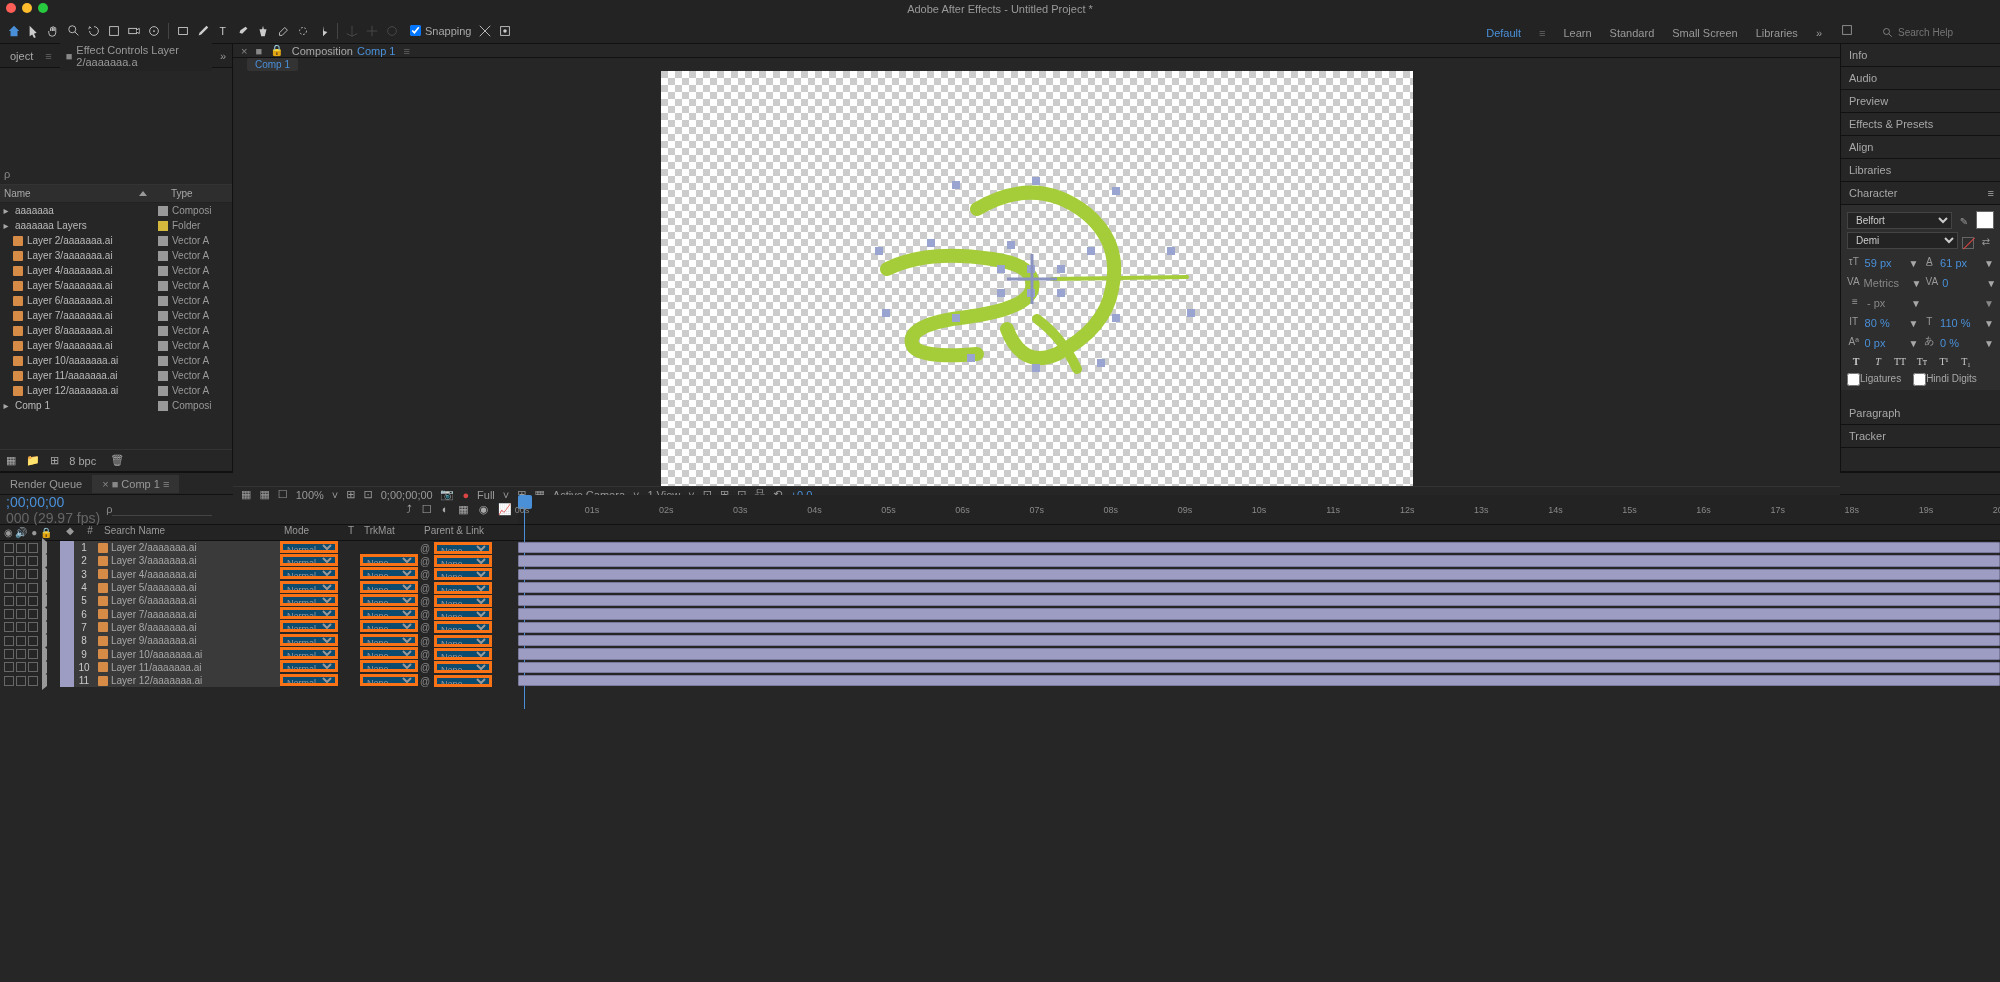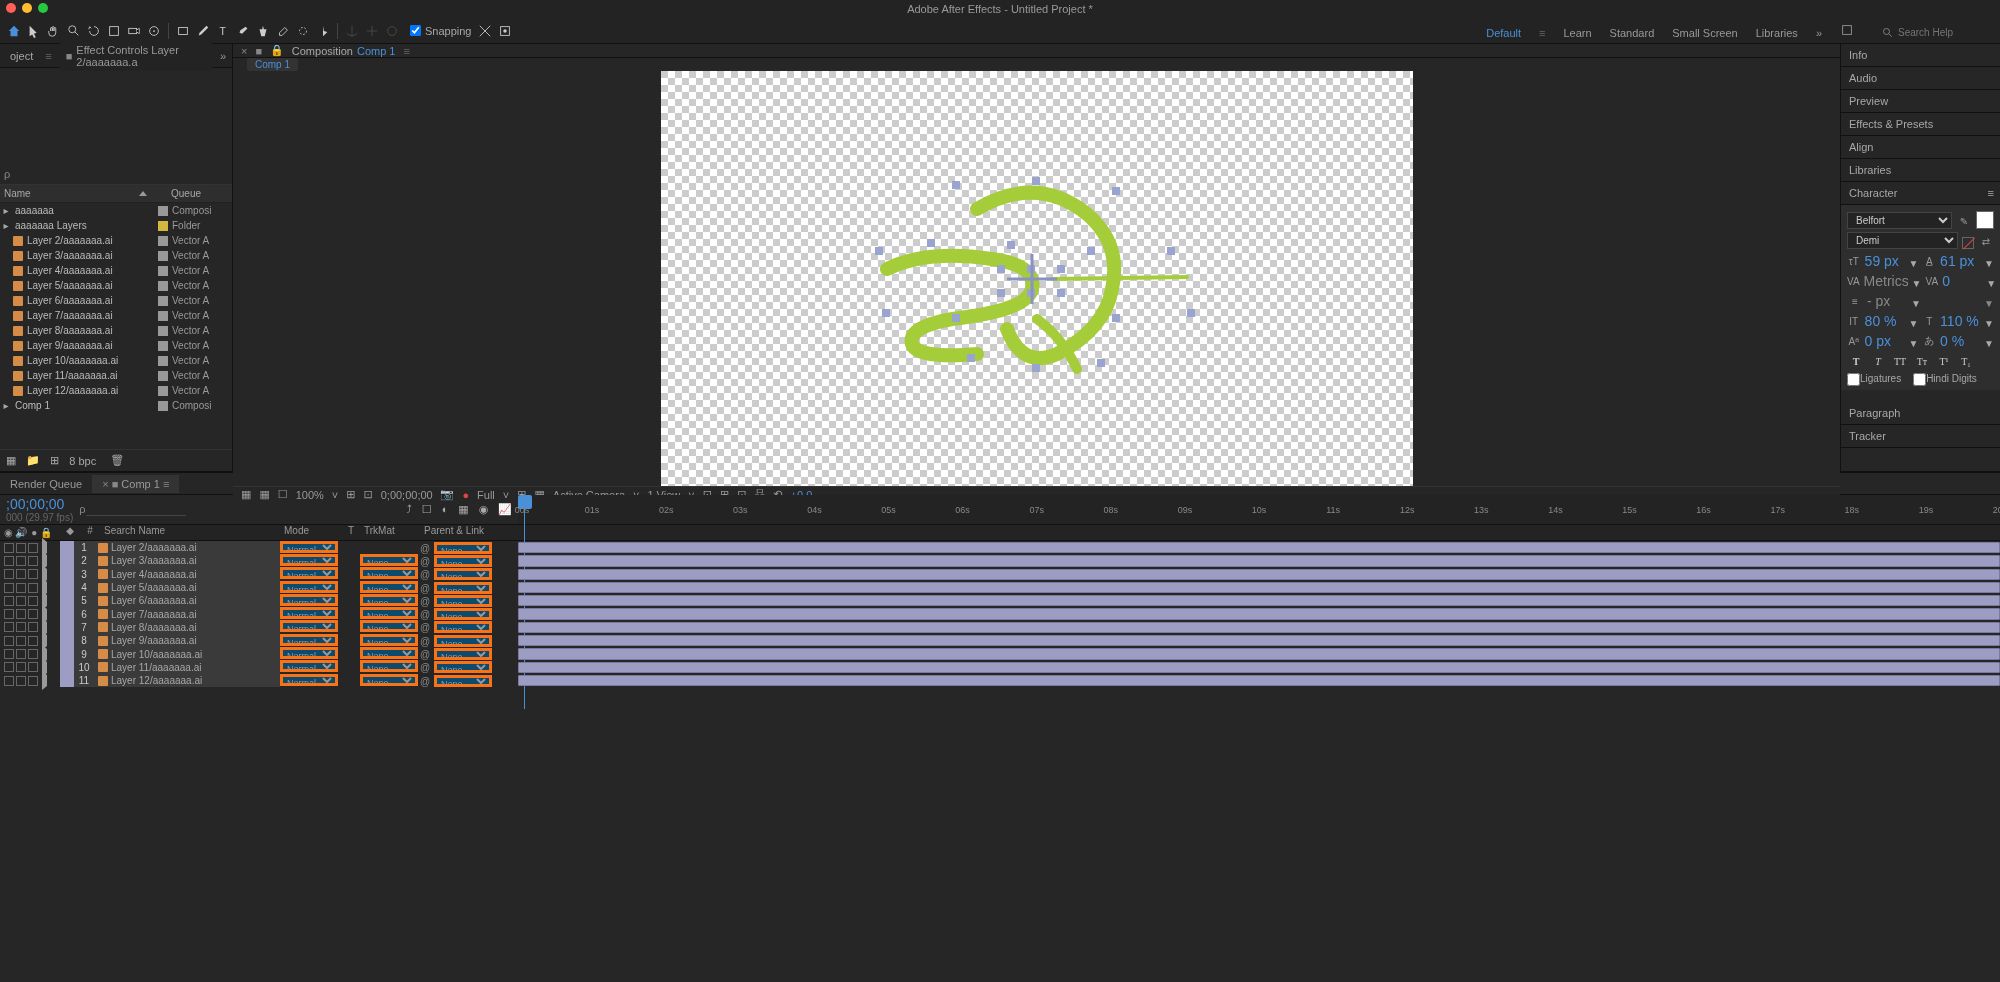--- a/index.html
+++ b/index.html
@@ -50,34 +50,34 @@
 .canvas-area{flex:1;display:flex;align-items:center;justify-content:center;background:#262626}
 .canvas{width:752px;height:415px;background:#fff;position:relative;background-image:repeating-conic-gradient(#fff 0 90deg,#ccc 0 180deg);background-size:14px 14px}
 .artwork{position:absolute;left:50%;top:50%;transform:translate(-50%,-50%)}
 .viewer-footer{height:24px;background:#262626;border-top:1px solid #333;display:flex;align-items:center;padding:0 8px;gap:8px;font-size:11px}
 .vf-item{color:#999}
 .right-panel{width:160px;background:#262626;border-left:1px solid #111}
 .right-panel .rp-item{height:23px;display:flex;align-items:center;padding-left:8px;border-bottom:1px solid #111;font-size:11px;color:#a8a8a8;cursor:pointer}
 .char-panel{background:#2e2e2e;padding:4px 6px}
 .char-row{display:flex;align-items:flex-end;gap:4px;height:20px;font-size:10px}
 .char-select{background:#232323;border:1px solid #444;color:#ccc;font-size:10px;padding:1px 4px;flex:1}
-.char-input{background:transparent;border:none;color:#4a90d9;width:40px;font-size:14px;text-align:left}
+.char-input{background:transparent;border:none;color:#4a90d9;width:40px;font-size:11px;text-align:left}
 .char-icon{width:16px;height:16px;display:flex;align-items:center;justify-content:center;color:#999}
 .style-btns{display:flex;gap:4px}
 .style-btn{width:18px;height:16px;display:flex;align-items:center;justify-content:center;color:#ccc;font-family:serif;cursor:pointer}
 .cb-row{display:flex;gap:12px;font-size:10px;margin-top:4px}
 .cb-row label{display:flex;align-items:flex-start;gap:0}
 .timeline-panel{height:511px;background:#262626;border-top:2px solid #111;display:flex;flex-direction:column}
 .tl-tabs{height:22px;display:flex;align-items:center;border-bottom:1px solid #111}
 .tl-tab{padding:3px 10px;font-size:11px;color:#999;cursor:pointer}
 .tl-tab.active{background:#333}
 .tl-header{height:30px;display:flex;border-bottom:1px solid #111}
 .tl-left{width:518px;display:flex;align-items:center;padding:0 6px;gap:6px}
 .timecode{color:#4a90d9;font-size:14px}
-.fps{color:#666;font-size:10px}
+.fps{color:#666;font-size:14px}
 .tl-search{flex:1}
 .tl-search input{background:transparent;border:none;border-bottom:1px solid #444;width:100px;color:#999;font-size:11px}
 .tl-icons{display:flex;gap:10px}
 .tl-ruler{flex:1;position:relative;background:#232323}
 .ruler-tick{position:absolute;top:10px;color:#888;font-size:9px;transform:translateX(-50%)}
 .playhead{position:absolute;left:0;top:0;width:14px;height:100%}
 .playhead-head{width:14px;height:14px;background:#4a90d9;border-radius:2px}
 .playhead-line{width:1px;height:200px;background:#4a90d9;margin-left:6px}
 .tl-cols{height:16px;display:flex;background:#232323;border-bottom:1px solid #111;font-size:10px;color:#999}
 .tl-col-icons{width:60px;display:flex;align-items:center;padding-left:4px;gap:3px}
@@ -271,21 +271,21 @@
     <div class="proj-search">
       <span style="color:#888">ρ</span>
       <input placeholder="" style="">
     </div>
     <div class="proj-header">
       <div class="proj-col-name">Name</div>
       <div style="width:14px">
           <div class="tri" style="transform:rotate(180deg)"></div>
         </div>
       <div style="width:14px"></div>
-      <div class="proj-col-type">Queue</div>
+      <div class="proj-col-type">Type</div>
     </div>
     <div class="proj-rows" id="proj-rows">
         <div class="proj-row">
           <span class="icon">▸</span>
           <span class="name">aaaaaaa</span>
           <span class="swatch gray"></span>
           <span class="type">Composi</span>
         </div>
         <div class="proj-row">
           <span class="icon">▸</span>

